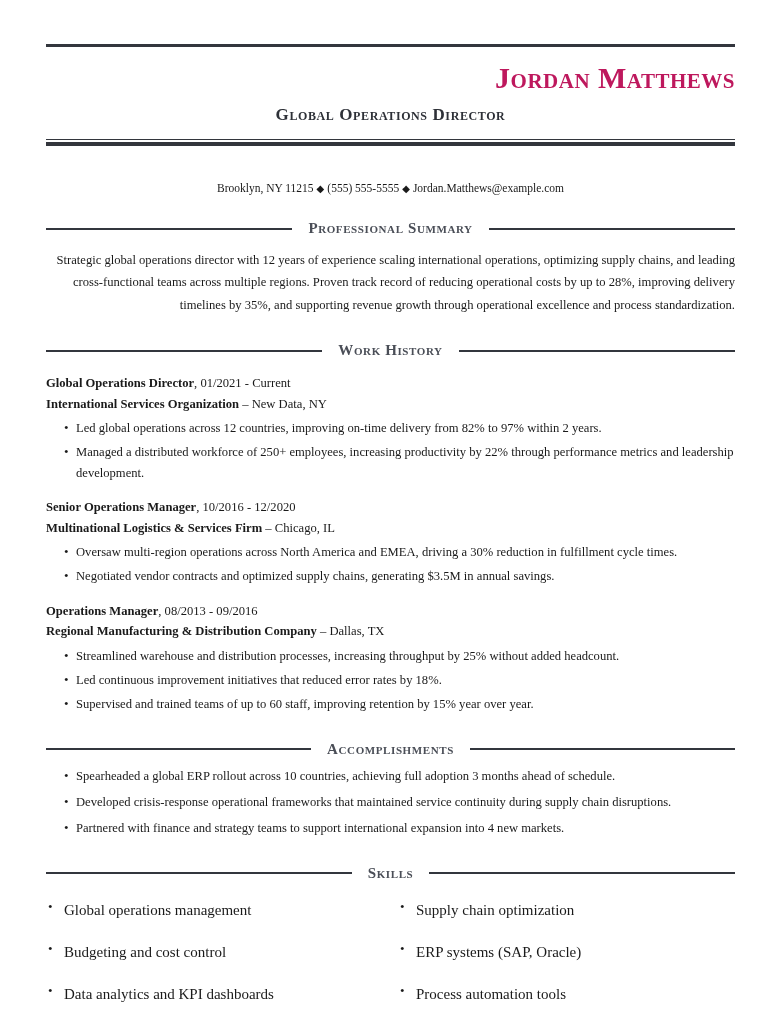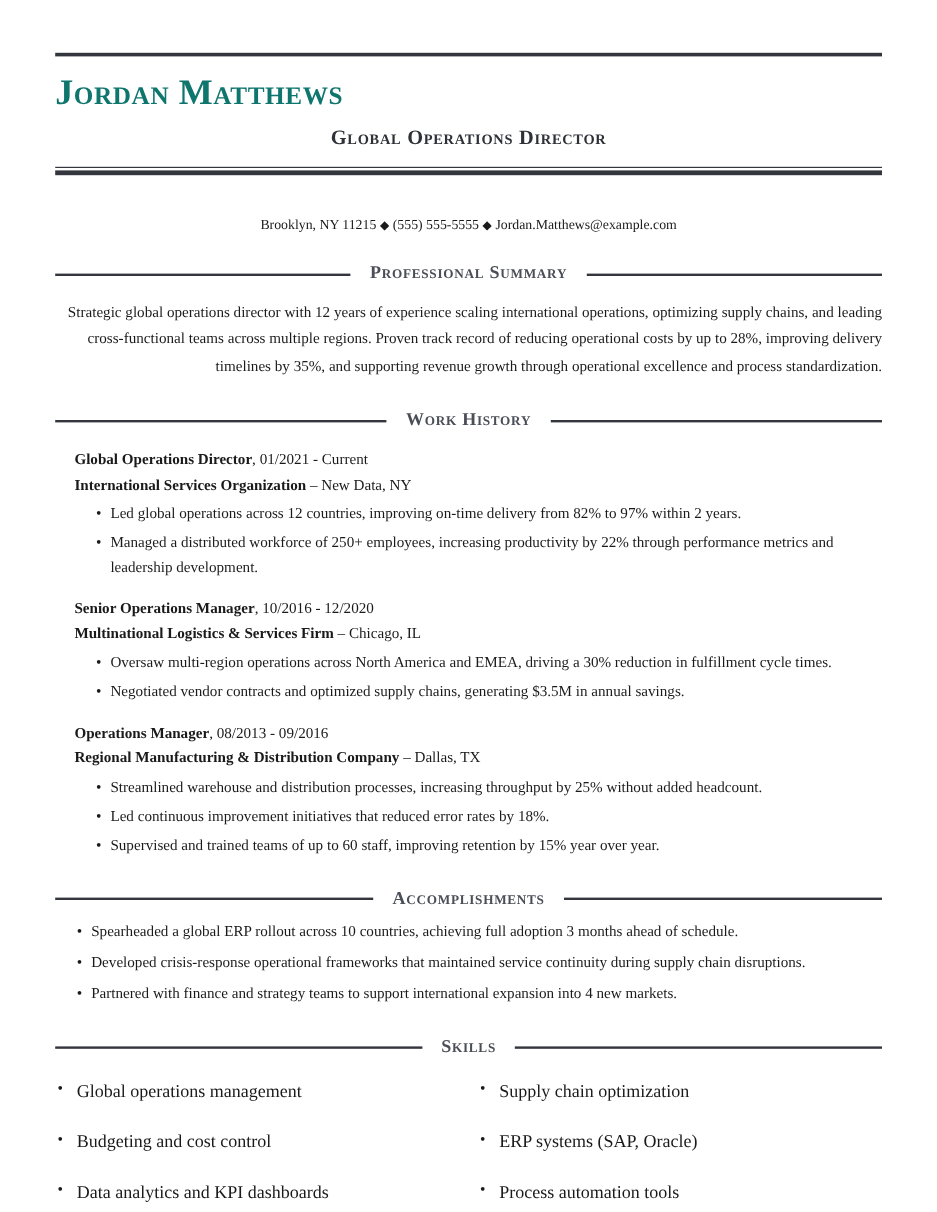--- a/index.html
+++ b/index.html
@@ -22,26 +22,26 @@
     position: relative;
   }
 
   
   .rule-top {
     height: 3px;
     background: #33363d;
     margin-top: 44px;
   }
   .name {
-    text-align: left;
+    text-align: right;
     font-variant: small-caps;
     font-weight: bold;
     font-size: 30px;
     letter-spacing: 0.5px;
-    color: #0f766e;
+    color: #be185d;
     margin-top: 14px;
     line-height: 1.1;
   }
   .job-title-head {
     text-align: center;
     font-variant: small-caps;
     font-weight: bold;
     font-size: 17px;
     letter-spacing: 0.6px;
     color: #2e3138;
@@ -99,21 +99,20 @@
   
   .summary {
     font-size: 12.6px;
     line-height: 1.78;
     margin-top: 12px;
     text-align: right;
   }
 
   .job {
     margin-top: 14px;
-    margin-left: 16px;
   }
   .job:first-of-type {
     margin-top: 12px;
   }
   .job-line {
     font-size: 12.6px;
     line-height: 1.62;
   }
   .job-line b {
     font-weight: bold;

